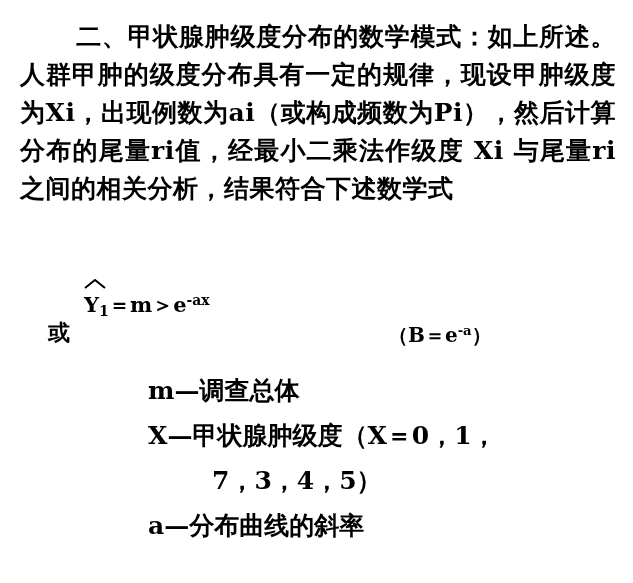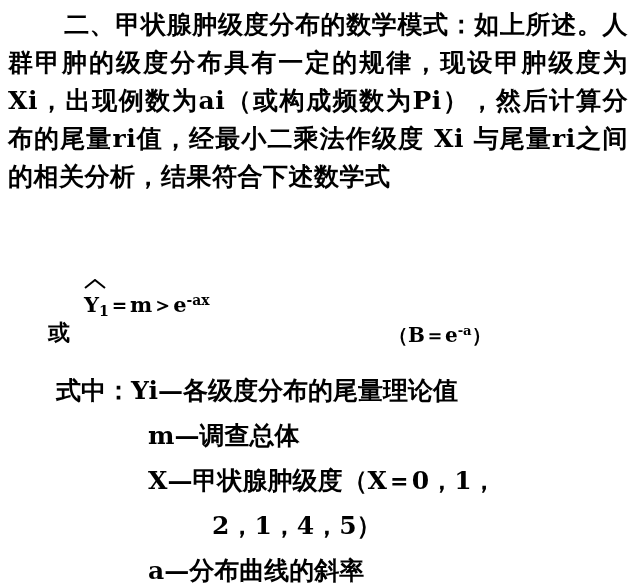--- a/index.html
+++ b/index.html
@@ -26,21 +26,21 @@
     top: 6px;
     left: 8px;
     width: 620px;
     font-size: 25px;
     line-height: 38px;
     font-weight: bold;
     letter-spacing: 0.5px;
     text-align: justify;
   }
   .body-text p {
-    margin: 0;
+    margin: 12px;
   }
   .indent {
     display: inline-block;
     width: 56px;
   }
   .formula-block {
     position: absolute;
     left: 0;
     top: 262px;
     width: 633px;
@@ -136,20 +136,19 @@
     </div>
 
     <div class="formula-line">
       <span class="f-or">或</span>
       <span class="f2b"><span>（B＝e</span><span class="sup">-a</span><span>）</span></span>
     </div>
 
   </div>
 
   <div class="defs">
-    <div class="d-line"><span class="pad1"></span><span>式中：</span><span>Yi—各级度分布的尾量理论值</span></div>
     <div class="d-line"><span class="pad2"></span><span>m—调查总体</span></div>
     <div class="d-line"><span class="pad2"></span><span>X—甲状腺肿级度（X＝0，1，</span></div>
-    <div class="d-line"><span class="pad3"></span><span>2，1，4，5）</span></div>
+    <div class="d-line"><span class="pad3"></span><span>7，3，4，5）</span></div>
     <div class="d-line"><span class="pad2"></span><span>a—分布曲线的斜率</span></div>
   </div>
 
 </div>
 
 </body></html>

